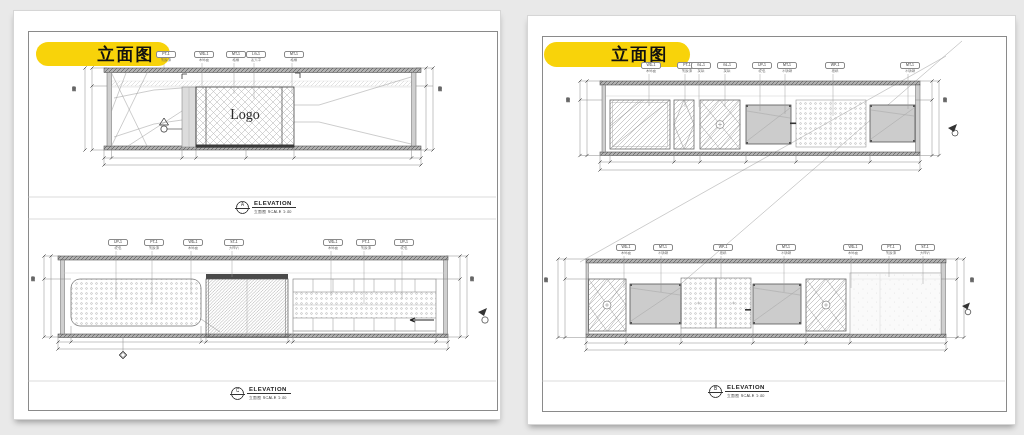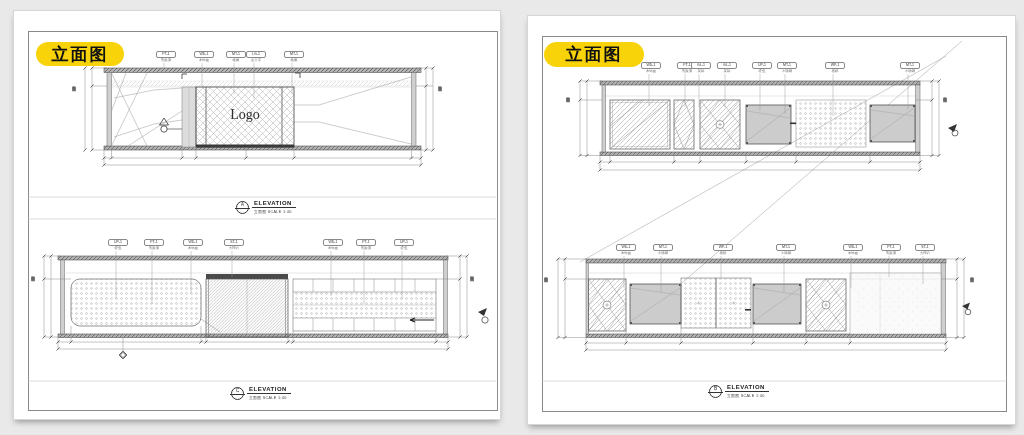--- a/index.html
+++ b/index.html
@@ -6,21 +6,21 @@
   body{width:1024px;height:435px;background:#e9e9e9;overflow:hidden;position:relative;
        font-family:"Liberation Sans",sans-serif;}
   .page{position:absolute;background:#fff;border:1px solid #d6d6d6;
         box-shadow:0 4px 6px -2px rgba(0,0,0,.35);}
   .page-left{left:13px;top:10px;width:486px;height:408px;}
   .page-right{left:527px;top:15px;width:487px;height:408px;}
   .frame{position:absolute;border:1px solid #8a8a8a;}
   .frame-left{left:14px;top:20px;width:468px;height:378px;}
   .frame-right{left:14px;top:20px;width:463px;height:374px;}
   .badge{position:absolute;display:flex;align-items:center;justify-content:center;
-         border-radius:13px;font-weight:bold;font-size:17px;color:#111;letter-spacing:2px;}
+         border-radius:13px;font-weight:bold;font-size:17px;color:#111;letter-spacing:2px;padding-left:46px;}
   .badge-left{left:22px;top:31px;width:88px;height:24px;}
   .badge-right{left:16px;top:26px;width:100px;height:25px;}
   svg.lines{position:absolute;left:0;top:0;}
   .logo-text{position:absolute;left:194px;top:96px;width:74px;text-align:center;
              font-family:"Liberation Serif",serif;font-size:14px;color:#2c2c2c;}
   .tblock{position:absolute;display:flex;align-items:flex-start;gap:3px;}
   .tcircle{position:relative;width:11px;height:11px;border:0.8px solid #333;border-radius:50%;flex:none;margin-top:1px;}
   .tcircle::after{content:"";position:absolute;left:-2px;right:-2px;top:50%;border-top:0.7px solid #333;}
   .tcircle span{position:absolute;top:0;width:100%;text-align:center;font-size:4.5px;line-height:6px;color:#222;}
   .ttexts{display:flex;flex-direction:column;}

